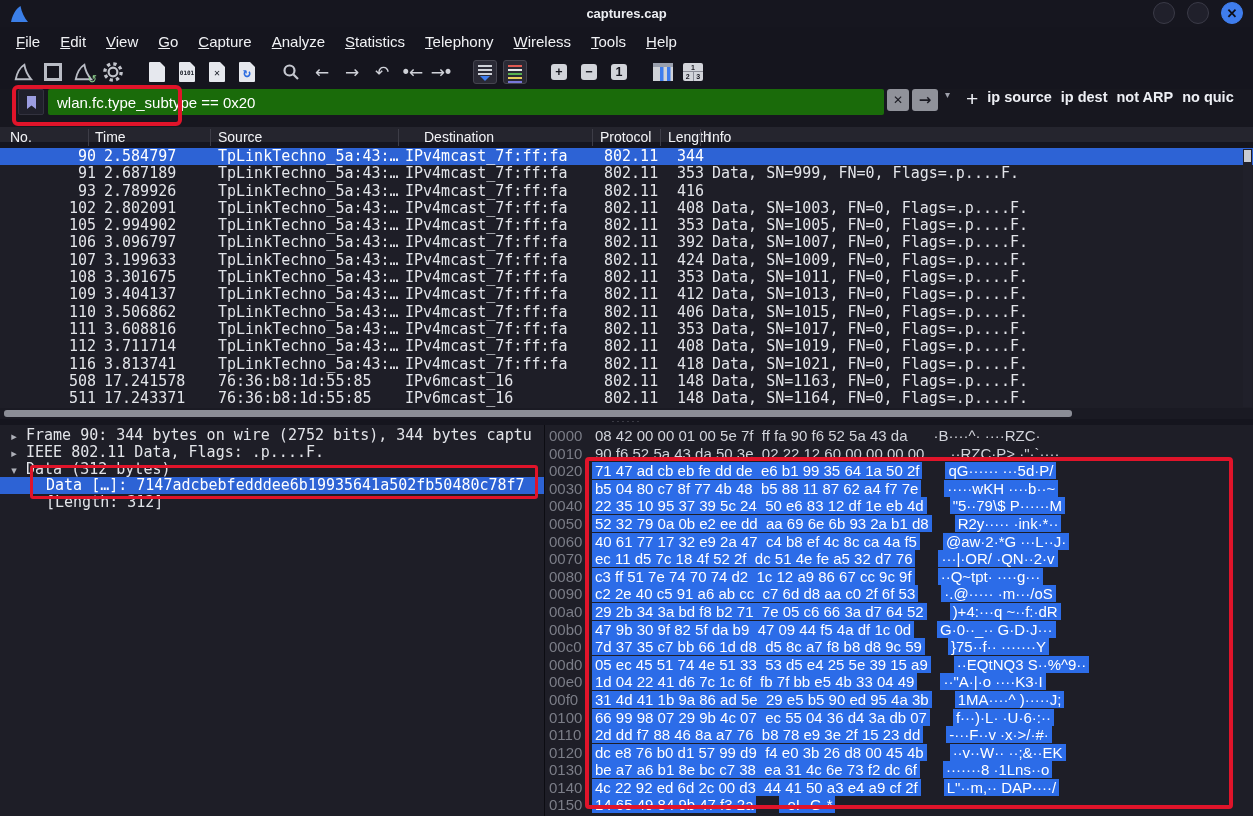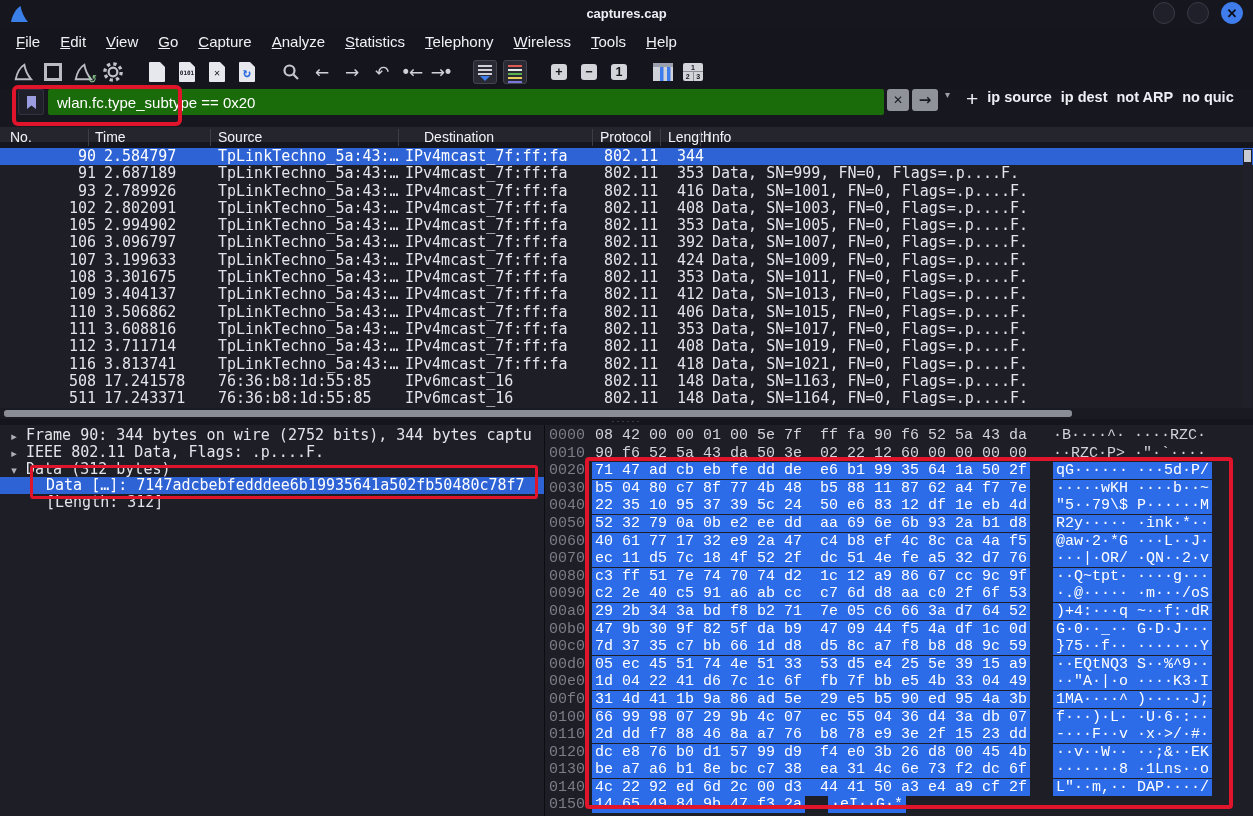--- a/index.html
+++ b/index.html
@@ -82,21 +82,21 @@
   
   .bottom{position:absolute;top:425px;left:0;width:100%;height:391px;display:flex}
   .dpane{width:545px;height:100%;background:#1e1e27;border-right:1px solid #0c0c12;box-sizing:border-box;
          padding-top:2px;font-family:"DejaVu Sans Mono",monospace;font-size:15px;color:#e2e4e9;overflow:hidden}
   .drow{height:16.8px;line-height:16.8px;white-space:nowrap;overflow:hidden}
   .drow .exp{display:inline-block;width:16px;margin-left:6px;margin-right:4px;font-family:"DejaVu Sans",sans-serif;
              font-size:11px;color:#aeb0b8;text-align:center}
   .drow.lvl1{padding-left:46px}
   .drow.sel{background:#2d63d5;color:#fff}
   .hpane{flex:1;height:100%;background:#1e1e27;padding:2px 0 0 4px;box-sizing:border-box;
-         font-family:Liberation Mono, monospace;font-size:15px;overflow:hidden}
+         font-family:Liberation Sans, sans-serif;font-size:15px;overflow:hidden}
   .hrow{height:17.6px;line-height:17.6px;white-space:pre}
   .off{display:inline-block;width:40px;color:#7b7d87}
   .hx{margin-left:6px;color:#d2d4db}
   .asc{margin-left:26px;color:#d2d4db}
   .hx.hl{background:#2c6ce8;color:#fff;padding:0 3px;margin-left:3px}
   .asc.hl{background:#2c6ce8;color:#fff;padding:0 3px;margin-left:23px}
   
   .anno{position:absolute;border:4px solid #e0142a;border-radius:6px;pointer-events:none;z-index:20;box-sizing:border-box}
 </style>
 </head>
@@ -283,21 +283,20 @@
       <span class="c-len">353</span>
       <span class="c-info">Data, SN=999, FN=0, Flags=.p....F.</span>
     </div>
     <div class="prow">
       <span class="c-no">93</span>
       <span class="c-time">2.789926</span>
       <span class="c-src">TpLinkTechno_5a:43:…</span>
       <span class="c-dst">IPv4mcast_7f:ff:fa</span>
       <span class="c-proto">802.11</span>
       <span class="c-len">416</span>
-      <span class="c-info">Data, SN=1001, FN=0, Flags=.p....F.</span>
     </div>
     <div class="prow">
       <span class="c-no">102</span>
       <span class="c-time">2.802091</span>
       <span class="c-src">TpLinkTechno_5a:43:…</span>
       <span class="c-dst">IPv4mcast_7f:ff:fa</span>
       <span class="c-proto">802.11</span>
       <span class="c-len">408</span>
       <span class="c-info">Data, SN=1003, FN=0, Flags=.p....F.</span>
     </div>

